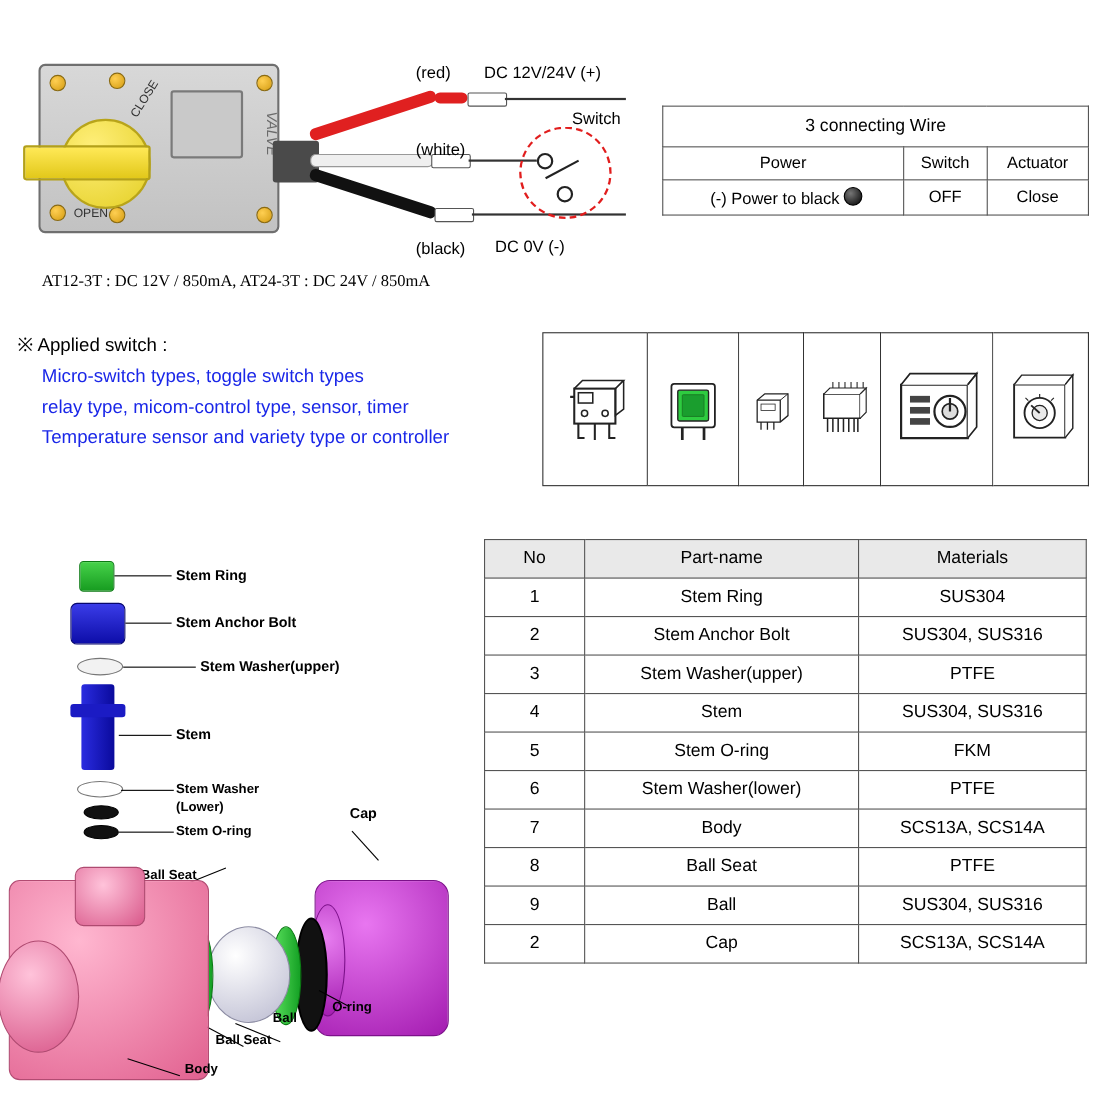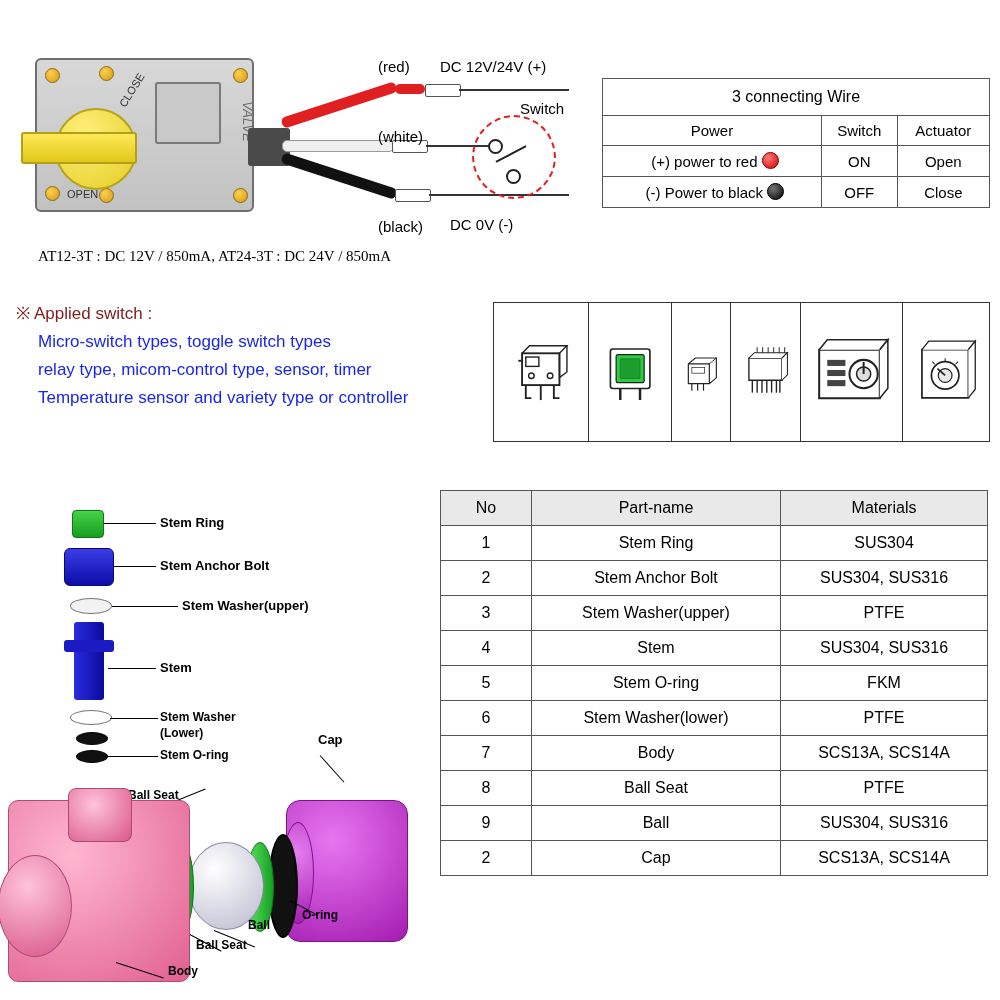--- a/index.html
+++ b/index.html
@@ -61,32 +61,32 @@
     position:absolute;left:462px;top:75px;width:80px;height:80px;border-radius:50%;
     border:2px dashed #e11d1d;
   }
   .sw-dot{position:absolute;width:11px;height:11px;border-radius:50%;border:2px solid #222;background:#fff;}
   .sw-bar{position:absolute;width:34px;height:2px;background:#222;transform:rotate(-28deg);}
 
   
   #ratings{left:38px;top:248px;font-size:15px;font-family:Liberation Serif, serif;}
 
   
-  #wire-table{left:602px;top:78px;width:388px;border-collapse:collapse;}
+  #wire-table{left:602px;top:96px;width:388px;border-collapse:collapse;}
   #wire-table td,#wire-table th{border:1px solid #555;padding:6px 4px;font-size:15px;text-align:center;font-weight:normal;}
   #wire-table .title{font-size:16px;padding:9px 4px;}
   #wire-table .pw{text-align:center;padding-left:10px;}
   .dot-red{display:inline-block;width:15px;height:15px;border-radius:50%;
            background:radial-gradient(circle at 35% 32%,#ff7b7b,#cc0000);border:1px solid #800;vertical-align:-2px;}
   .dot-blk{display:inline-block;width:15px;height:15px;border-radius:50%;
            background:radial-gradient(circle at 35% 32%,#777,#000);border:1px solid #000;vertical-align:-2px;}
 
   
   #applied{left:16px;top:300px;color:#1a27e8;font-size:17px;line-height:28px;}
-  #applied .star{color:#7f1d1d;}
+  #applied .star{color:#000000;}
 
   
   #gallery{left:493px;top:302px;width:497px;height:140px;display:flex;}
   .gcell{border:1px solid #333;flex:1 1 auto;position:relative;background:#fff;}
   .gcell + .gcell{border-left:none;}
   .gcell.w1{flex-grow:1.25}
   .gcell.w2{flex-grow:1.1}
   .gcell.w3{flex-grow:.78}
   .gcell.w4{flex-grow:.92}
   .gcell.w5{flex-grow:1.35}
@@ -196,28 +196,20 @@
 
   <table class="abs" id="wire-table">
     <tbody>
       <tr>
         <td class="title" colspan="3">3 connecting Wire</td>
       </tr>
       <tr>
         <td>Power</td>
         <td>Switch</td>
         <td>Actuator</td>
-      </tr>
-      <tr>
-        <td class="pw">
-          <span>(+) power to red</span>
-          <span class="dot-red"></span>
-        </td>
-        <td>ON</td>
-        <td>Open</td>
       </tr>
       <tr>
         <td class="pw">
           <span>(-) Power to black</span>
           <span class="dot-blk"></span>
         </td>
         <td>OFF</td>
         <td>Close</td>
       </tr>
     </tbody>

